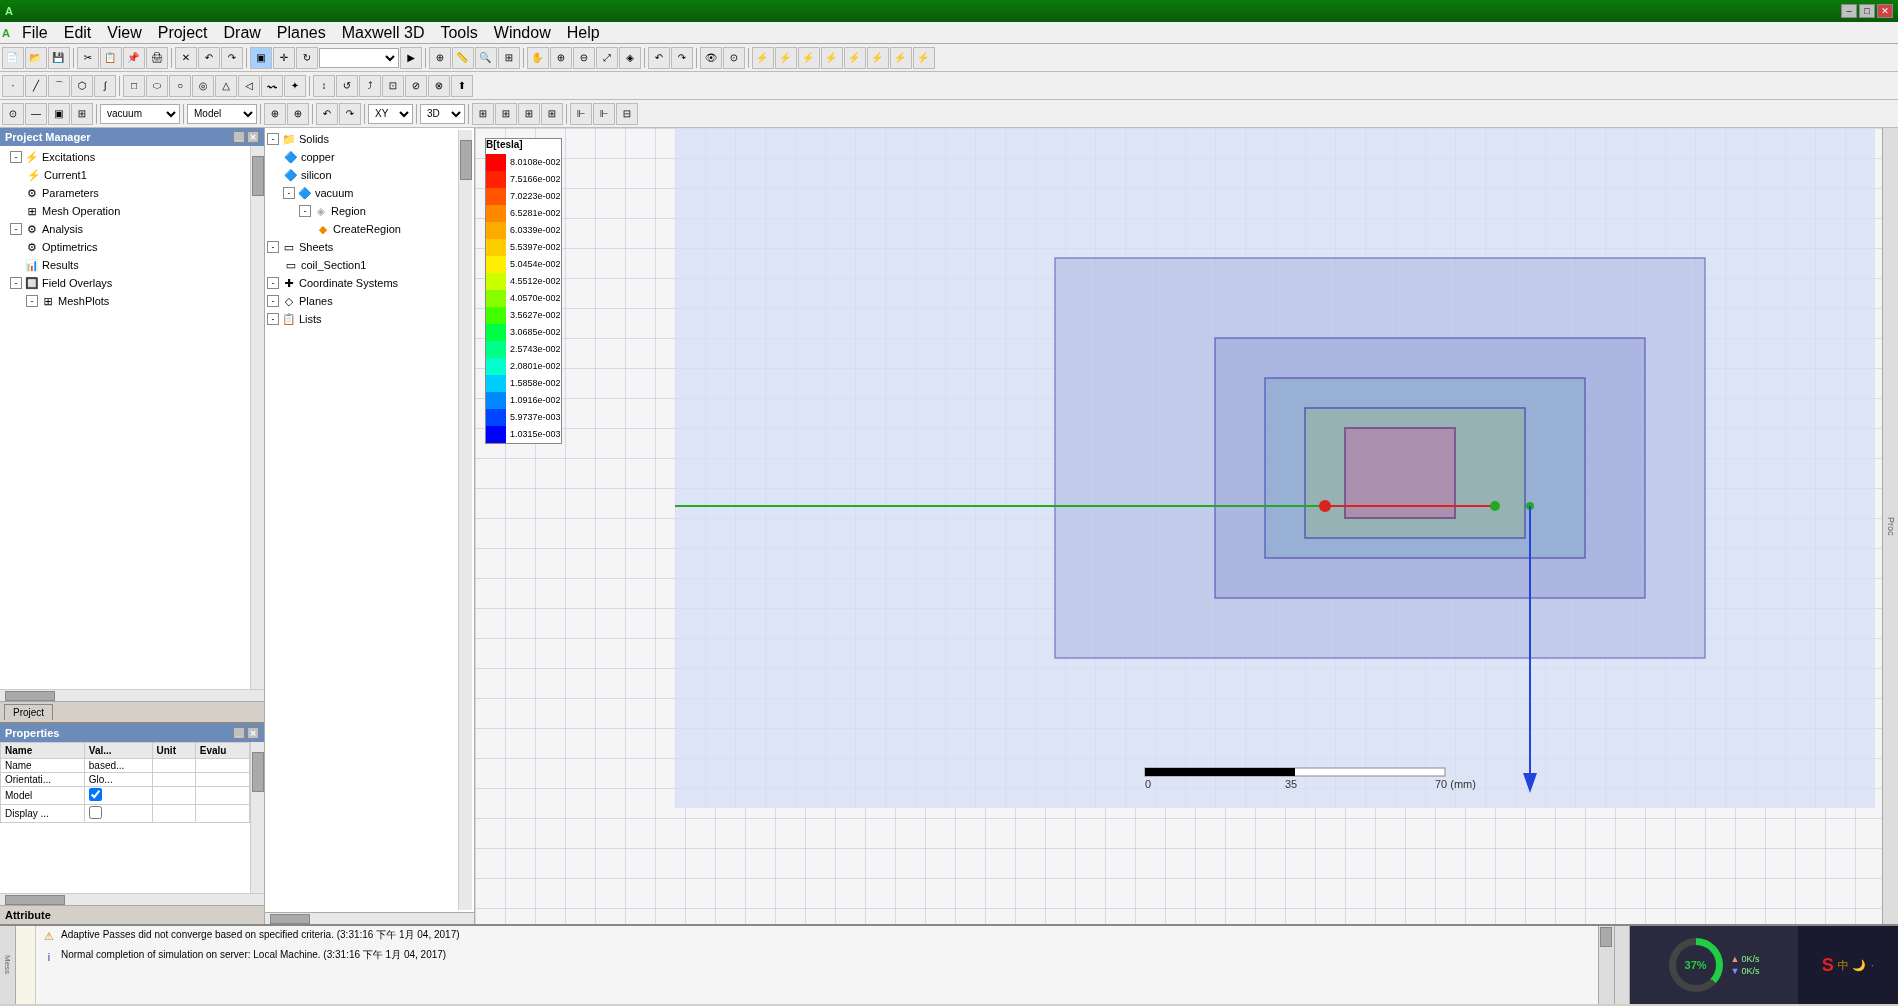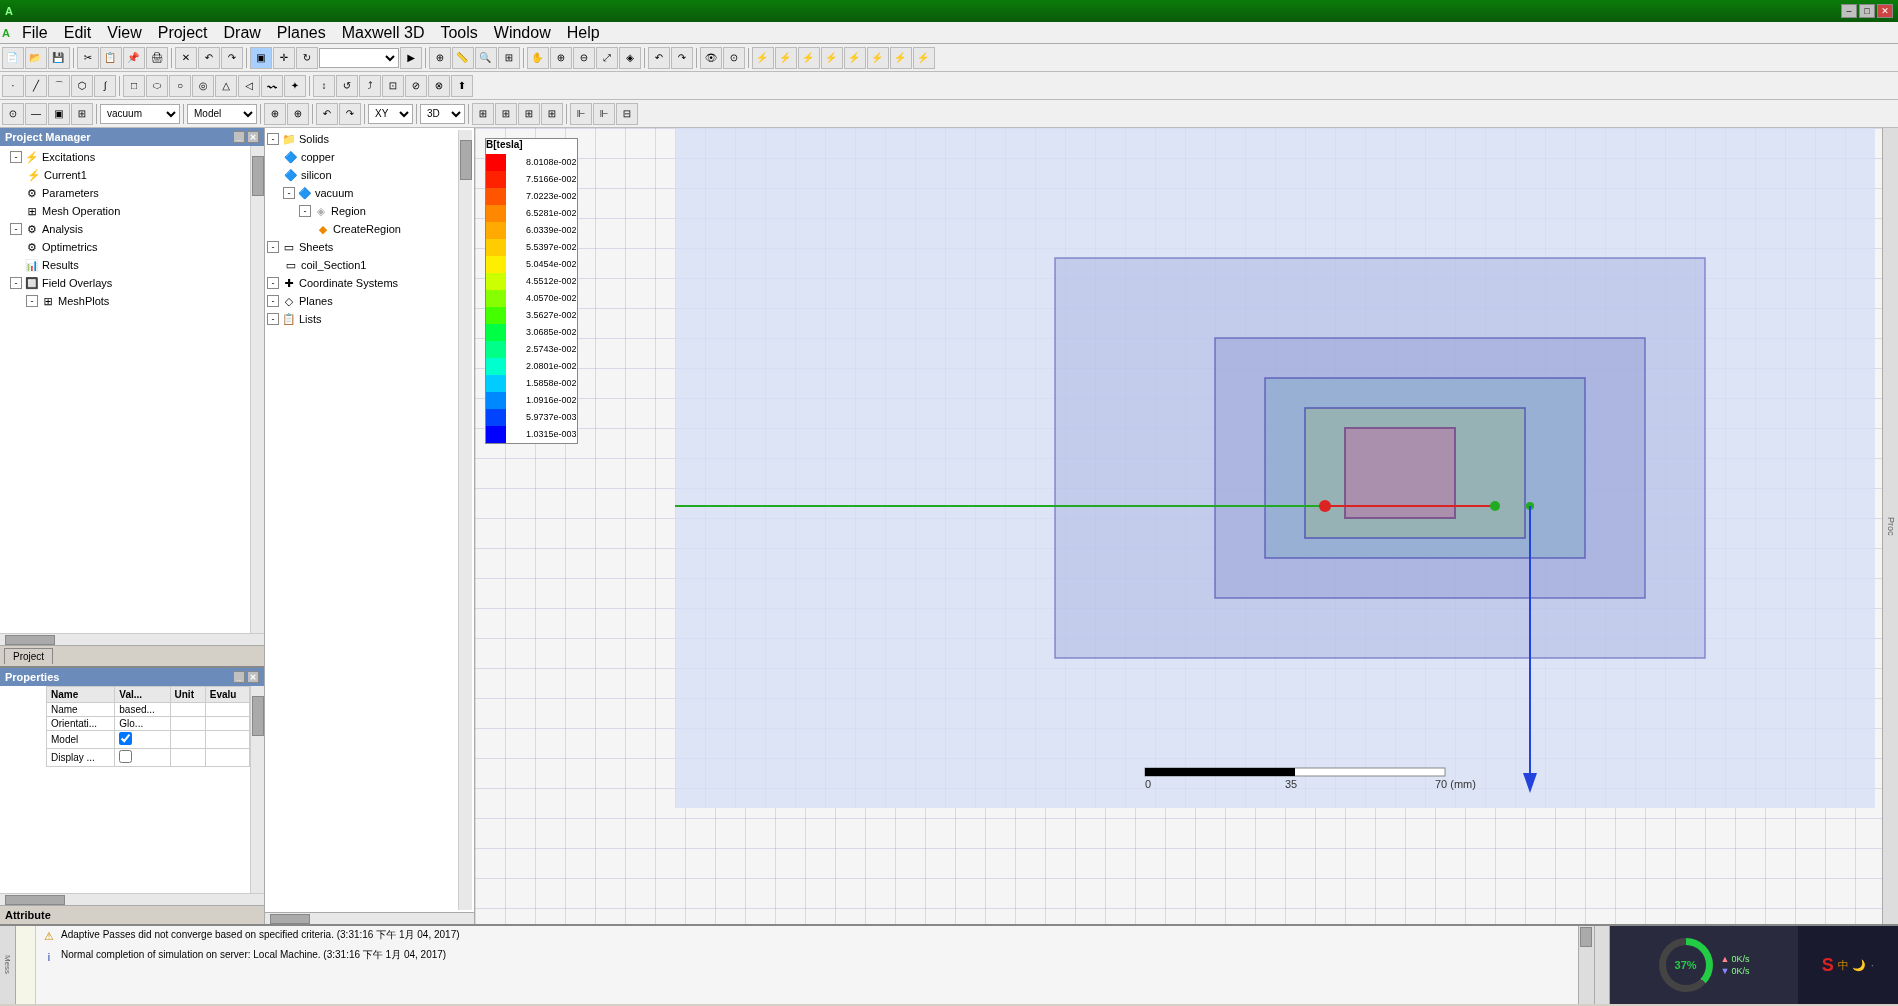--- a/index.html
+++ b/index.html
@@ -50,21 +50,21 @@
     .tree-item { display: flex; align-items: center; cursor: pointer; padding: 1px 0; white-space: nowrap; }
     .tree-indent { display: inline-block; }
     .tree-expand { width: 12px; height: 12px; border: 1px solid #888; background: white; display: inline-flex; align-items: center; justify-content: center; font-size: 9px; margin-right: 2px; cursor: pointer; flex-shrink: 0; }
     .tree-icon { width: 16px; height: 16px; display: inline-flex; align-items: center; justify-content: center; margin-right: 2px; flex-shrink: 0; }
     .icon-folder { color: #e8a000; }
     .icon-red { color: #cc0000; }
     .tree-label { font-size: 11px; }
     .project-tab { background: #d4d0c8; border: 1px solid #888; border-bottom: none; padding: 2px 8px; font-size: 10px; display: inline-block; cursor: pointer; }
 
     
-    #properties { height: 256px; background: white; display: flex; flex-direction: column; }
+    #properties { height: 200px; background: white; display: flex; flex-direction: column; }
     .props-table { width: 100%; border-collapse: collapse; font-size: 10px; }
     .props-table th { background: #e8e8e8; border: 1px solid #ccc; padding: 2px 4px; text-align: left; }
     .props-table td { border: 1px solid #ccc; padding: 1px 4px; }
     .props-scrollable { overflow: auto; flex: 1; }
     .attribute-bar { background: #d4d0c8; border-top: 1px solid #aaa; padding: 3px 5px; font-size: 11px; font-weight: bold; }
 
     
     #middle-panel { width: 210px; min-width: 210px; background: white; border-right: 1px solid #aaa; display: flex; flex-direction: column; overflow: hidden; }
     .model-tree { flex: 1; overflow: auto; padding: 2px; }
     .model-scrollbar-h { height: 12px; background: #e8e8e8; border-top: 1px solid #aaa; }
@@ -329,21 +329,21 @@
     </div>
 
     <div id="properties">
       <div class="panel-header">
         <span>Properties</span>
         <div class="panel-header-btns">
           <div class="panel-close-btn">_</div>
           <div class="panel-close-btn">✕</div>
         </div>
       </div>
-      <div class="row-wrapper" style="flex:1;padding-left:46px;">
+      <div class="row-wrapper" style="flex:1;">
         <div class="props-scrollable">
           <table class="props-table">
             <thead>
               <tr>
                 <th>Name</th>
                 <th>Val...</th>
                 <th>Unit</th>
                 <th>Evalu</th>
               </tr>
             </thead>
@@ -487,21 +487,21 @@
           <div style="width:20px; height:17px; background:#88ff00;"></div>
           <div style="width:20px; height:17px; background:#44ff00;"></div>
           <div style="width:20px; height:17px; background:#00ff44;"></div>
           <div style="width:20px; height:17px; background:#00ff88;"></div>
           <div style="width:20px; height:17px; background:#00ffcc;"></div>
           <div style="width:20px; height:17px; background:#00ccff;"></div>
           <div style="width:20px; height:17px; background:#0088ff;"></div>
           <div style="width:20px; height:17px; background:#0044ff;"></div>
           <div style="width:20px; height:17px; background:#0000ff;"></div>
         </div>
-        <div style="margin-left:20px; font-size:9px; line-height:17px;">
+        <div style="margin-left:4px; font-size:9px; line-height:17px;">
           <div>8.0108e-002</div>
           <div>7.5166e-002</div>
           <div>7.0223e-002</div>
           <div>6.5281e-002</div>
           <div>6.0339e-002</div>
           <div>5.5397e-002</div>
           <div>5.0454e-002</div>
           <div>4.5512e-002</div>
           <div>4.0570e-002</div>
           <div>3.5627e-002</div>
@@ -579,21 +579,21 @@
       <div class="status-msg-text">Normal completion of simulation on server: Local Machine. (3:31:16 下午 1月 04, 2017)</div>
     </div>
   </div>
 
   <div class="status-scrollbar">
     <div style="width:12px; height:20px; background:#aaa; border:1px solid #888; margin:1px;"></div>
   </div>
 
   <div style="width:16px; background:#ddd; border-left:1px solid #aaa; border-right:1px solid #aaa;"></div>
 
-  <div style="width:188px; background:#2a2a3e; display:flex; flex-direction:column; align-items:center; justify-content:center; padding:0;">
+  <div style="width:168px; background:#2a2a3e; display:flex; flex-direction:column; align-items:center; justify-content:center; padding:0;">
     <div style="display:flex; align-items:center; gap:8px;">
 
       <div style="width:54px; height:54px; border-radius:50%; background: conic-gradient(#22cc44 0% 37%, #444 37% 100%); display:flex; align-items:center; justify-content:center; position:relative;">
         <div style="width:40px; height:40px; border-radius:50%; background:#2a2a3e; display:flex; align-items:center; justify-content:center; color:#22cc44; font-weight:bold; font-size:11px;">37%</div>
       </div>
 
       <div style="color:#88ff88; font-size:9px; display:flex; flex-direction:column; gap:2px;">
         <div style="display:flex; align-items:center; gap:2px;">
           <span style="color:#ff8888;">▲</span>
           <span>0K/s</span>

